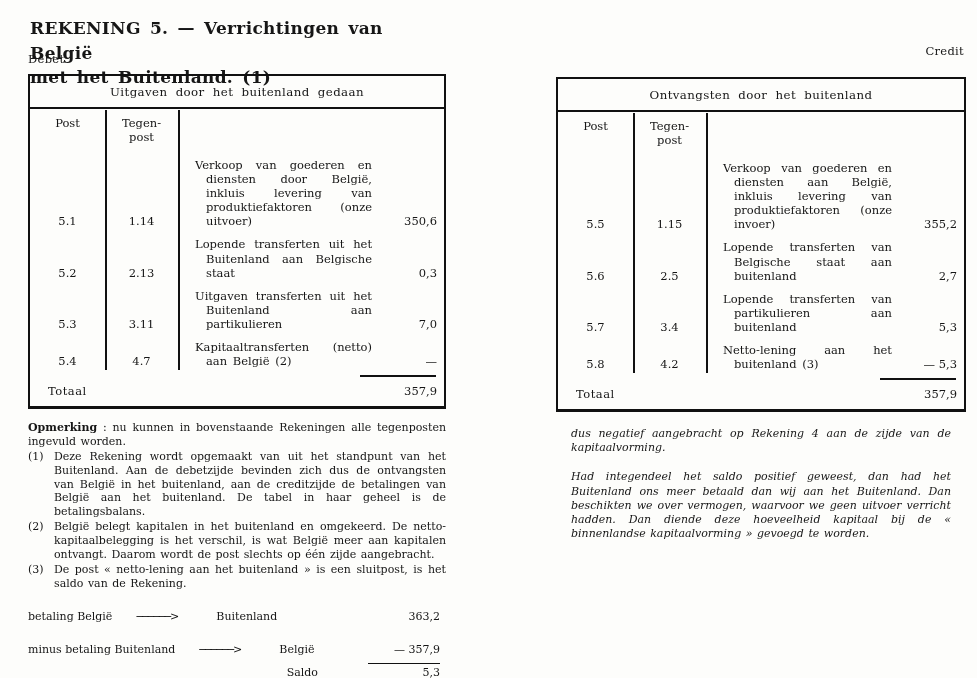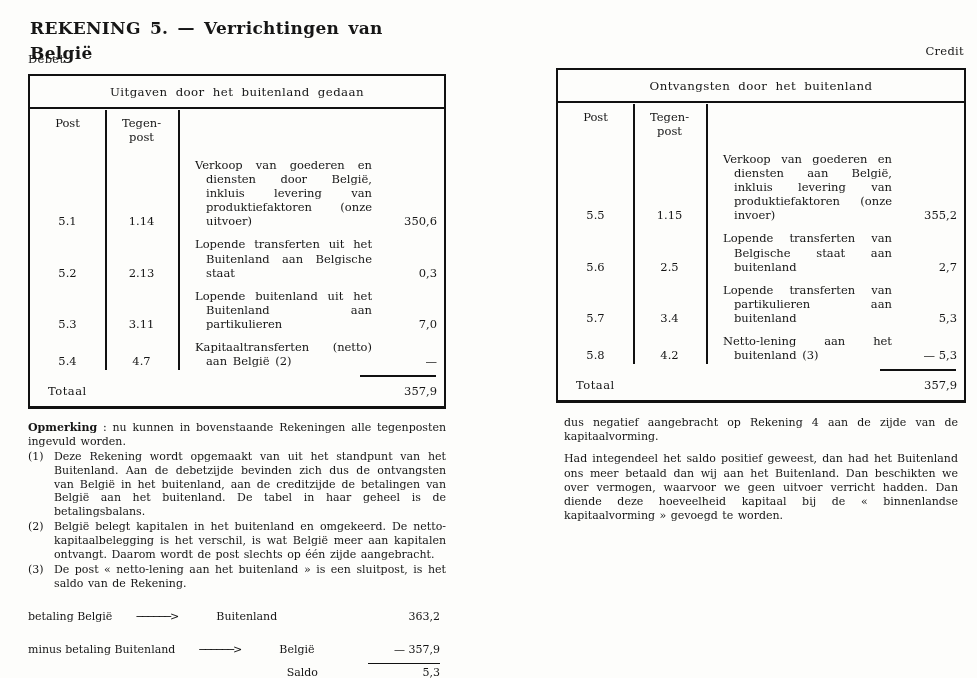--- a/index.html
+++ b/index.html
@@ -12,21 +12,21 @@
     line-height: 1.22;
     position: relative;
     overflow: hidden;
   }
   .masthead { position: absolute; left: 30px; top: 16px; width: 420px; }
   .title-line { font-weight: bold; font-size: 17px; letter-spacing: 0.3px; line-height: 1.45; word-spacing: 3px; }
   .side-label { font-size: 11.5px; letter-spacing: 0.3px; }
 
   .col-left  { position: absolute; left: 28px;  top: 52px; width: 418px; }
   .col-right { position: absolute; left: 556px; top: 44px; width: 410px; }
-  .credit-wrap { text-align: right; padding-right: 2px; margin-bottom: 10px; }
+  .credit-wrap { text-align: right; padding-right: 2px; margin-bottom: 19px; }
   .debet-wrap  { margin-bottom: 8px; }
 
   .acct-table {
     border: 2px solid #111;
     border-bottom-width: 3px;
     position: relative;
     background: transparent;
   }
   .acct-title {
     text-align: center;
@@ -68,27 +68,28 @@
   .flow-label { flex: none; }
   .flow-arrow { flex: none; margin-left: 12px; letter-spacing: -1px; }
   .flow-target { flex: none; margin-left: 26px; }
   .flow-spacer { flex: 1; }
   .flow-val { flex: none; text-align: right; min-width: 60px; padding-right: 6px; }
   .flow-rule { border-top: 1.2px solid #111; width: 72px; margin: 6px 6px 2px auto; height: 0; }
   .saldo-row { display: flex; justify-content: flex-end; align-items: baseline; margin-top: 2px; }
   .saldo-label { margin-right: 68px; }
 
   .rnotes { margin-top: 13px; font-size: 11px; line-height: 1.3; }
-  .rnotes p { margin: 8px; text-align: justify; word-spacing: 1px; }
+  .rnotes p { margin: 15px; text-align: justify; word-spacing: 1px; font-style: italic; }
 </style>
 </head>
 <body>
 
 <div class="masthead">
   <div class="title-line">REKENING 5. — Verrichtingen van België</div>
+  <div class="title-line">met het Buitenland. (1)</div>
 </div>
 
 <div class="col-left">
   <div class="debet-wrap">
     <span class="side-label">Debet</span>
   </div>
 
   <div class="acct-table">
     <div class="vline vline-1"></div>
     <div class="vline vline-2"></div>
@@ -110,21 +111,21 @@
     </div>
     <div class="brow">
       <div class="c-post">5.2</div>
       <div class="c-tegen">2.13</div>
       <div class="c-desc">Lopende transferten uit het Buitenland aan Belgische staat</div>
       <div class="c-val">0,3</div>
     </div>
     <div class="brow">
       <div class="c-post">5.3</div>
       <div class="c-tegen">3.11</div>
-      <div class="c-desc">Lopende buitenland uit het Buitenland aan partikulieren</div>
+      <div class="c-desc">Uitgaven transferten uit het Buitenland aan partikulieren</div>
       <div class="c-val">7,0</div>
     </div>
     <div class="brow">
       <div class="c-post">5.4</div>
       <div class="c-tegen">4.7</div>
       <div class="c-desc">Kapitaaltransferten (netto) aan België (2)</div>
       <div class="c-val">—</div>
     </div>
 
     <div class="sumline"></div>

